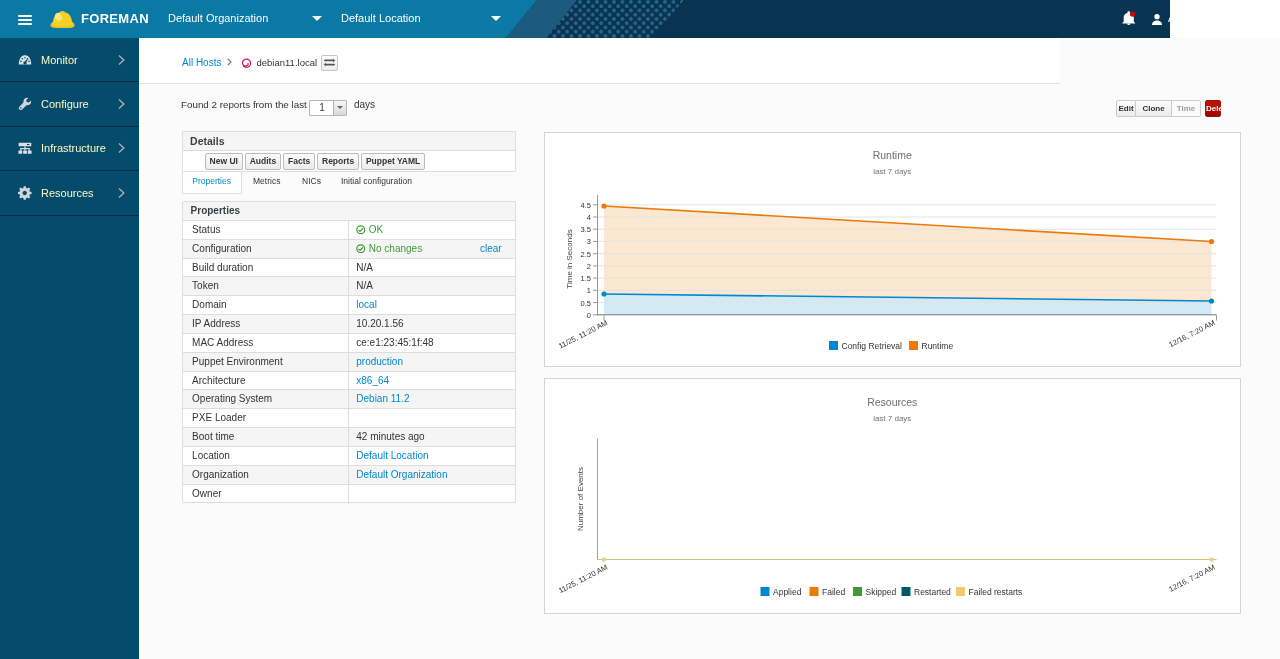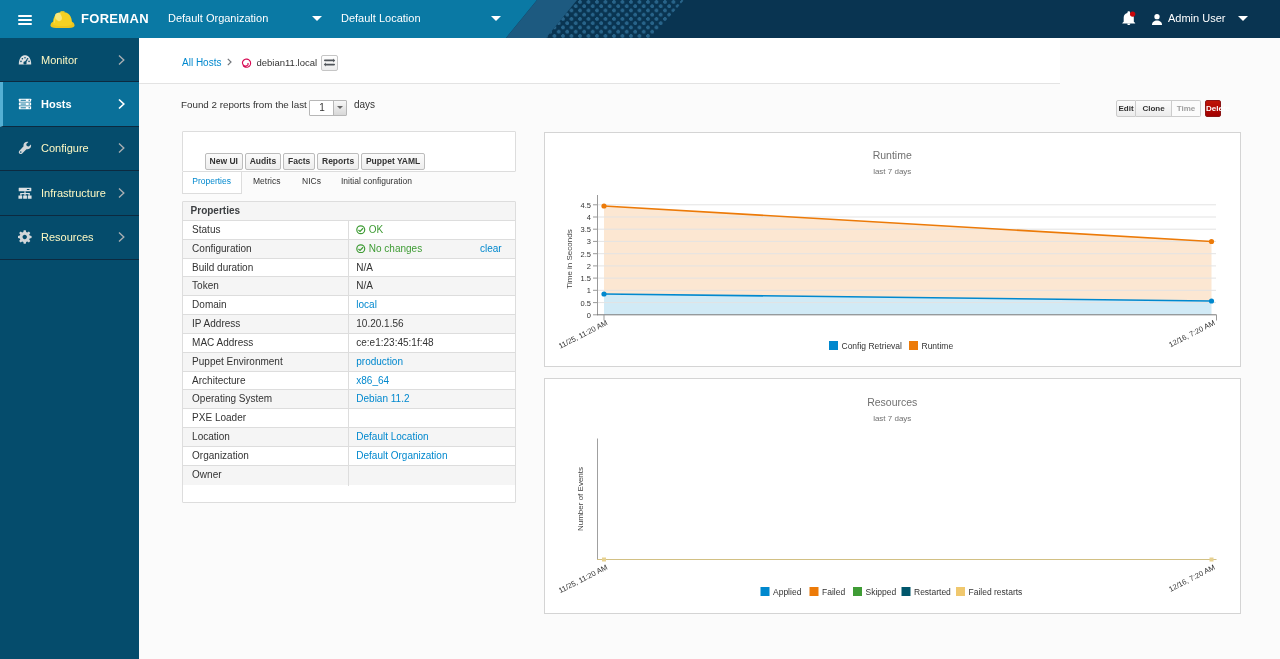--- a/index.html
+++ b/index.html
@@ -1,20 +1,20 @@
 <!DOCTYPE html>
 <html><head>
 <meta charset="utf-8">
 <style>
 * { margin:0; padding:0; box-sizing:border-box; }
 html,body { width:1280px; height:659px; overflow:hidden; font-family:"Liberation Sans", sans-serif; background:#fff; }
 #page { position:relative; width:1280px; height:659px; }
 
 
-#navbar { position:absolute; left:0; top:0; width:1280px; height:38px; background:#093451; overflow:hidden; z-index:5; }
+#navbar { position:absolute; left:0; top:0; width:1170px; height:38px; background:#093451; overflow:hidden; z-index:5; }
 #nv-teal { position:absolute; left:0; top:0; width:575px; height:38px;
   background:#0a79a4; clip-path:polygon(0 0, 537px 0, 506px 38px, 0 38px); }
 #nv-band { position:absolute; left:0; top:0; width:620px; height:38px;
   background:#1d5a80; clip-path:polygon(537px 0, 577px 0, 546px 38px, 506px 38px); }
 #nv-dots { position:absolute; left:0; top:0; width:700px; height:38px;
   background-image: radial-gradient(circle at 2px 2px, #28648a 1.6px, transparent 2.1px),
                     radial-gradient(circle at 2px 2px, #28648a 1.6px, transparent 2.1px);
   background-size: 8.5px 8.5px, 8.5px 8.5px;
   background-position: 0 0, 4.25px 4.25px;
   clip-path:polygon(577px 0, 684px 0, 651px 38px, 546px 38px); }
@@ -144,39 +144,20 @@
             <circle cx="12.6" cy="9.6" r="0.9"></circle>
           </g>
           <circle cx="8" cy="11.3" r="1.9" fill="#054c6c"></circle>
           <path d="M8 11.3 L10.6 7.2" stroke="#054c6c" stroke-width="1.4" fill="none"></path>
         </svg>
       <span class="sb-tx">Monitor</span>
       <svg class="sb-ch" width="7" height="11" viewBox="0 0 7 11">
           <path d="M1 1 L5.8 5.5 L1 10" stroke="#a8aeb2" stroke-width="1.4" fill="none"></path>
         </svg>
     </div>
-    <div class="sb-item active">
-      <svg class="sb-ic" viewBox="0 0 16 16">
-          <g fill="#fff">
-            <rect x="1" y="2" width="14" height="3.4" rx="0.5"></rect>
-            <rect x="1" y="6.3" width="14" height="3.4" rx="0.5"></rect>
-            <rect x="1" y="10.6" width="14" height="3.4" rx="0.5"></rect>
-            <rect x="3" y="3.2" width="6" height="1.1" fill="#0a7099"></rect>
-            <rect x="3" y="7.5" width="6" height="1.1" fill="#0b76a0"></rect>
-            <rect x="3" y="11.8" width="6" height="1.1" fill="#0a7099"></rect>
-            <circle cx="12.8" cy="3.7" r="0.8" fill="#0a7099"></circle>
-            <circle cx="12.8" cy="8" r="0.8" fill="#0a7099"></circle>
-            <circle cx="12.8" cy="12.3" r="0.8" fill="#0a7099"></circle>
-          </g>
-        </svg>
-      <span class="sb-tx">Hosts</span>
-      <svg class="sb-ch" width="7" height="11" viewBox="0 0 7 11">
-          <path d="M1 1 L5.8 5.5 L1 10" stroke="#fff" stroke-width="1.7" fill="none"></path>
-        </svg>
-    </div>
     <div class="sb-item">
       <svg class="sb-ic" viewBox="0 0 16 16">
           <path fill="#d2d6d9" d="M14.8 3.9l-2.5 2.5-2.3-.6-.6-2.3L11.9 1c-1.5-.5-3.2-.2-4.4 1-1.1 1.1-1.5 2.7-1.1 4.1L1.6 11c-.9.9-.9 2.3 0 3.2.9.9 2.3.9 3.2 0l4.8-4.8c1.4.4 3 0 4.1-1.1 1.2-1.2 1.5-2.9 1.1-4.4zM3.2 13.6c-.5 0-.9-.4-.9-.9s.4-.9.9-.9.9.4.9.9-.4.9-.9.9z"></path>
         </svg>
       <span class="sb-tx">Configure</span>
       <svg class="sb-ch" width="7" height="11" viewBox="0 0 7 11">
           <path d="M1 1 L5.8 5.5 L1 10" stroke="#a8aeb2" stroke-width="1.4" fill="none"></path>
         </svg>
     </div>
     <div class="sb-item">
@@ -236,20 +217,21 @@
         <span class="btn"></span>
       </span>
     <span class="abs" id="found-days">days</span>
 
     <span class="abtn" id="ab-edit">Edit</span>
     <span class="abtn" id="ab-clone">Clone</span>
     <span class="abtn" id="ab-build">Time</span>
     <span class="abtn" id="ab-del">Delete</span>
 
     <div class="panel" id="p-details">
+      <div class="ph">Details</div>
       <div id="btnrow">
         <span class="sbtn">New UI</span><span class="sbtn">Audits</span><span class="sbtn">Facts</span><span class="sbtn">Reports</span><span class="sbtn">Puppet YAML</span>
       </div>
     </div>
     <div class="abs" id="tab-active">Properties</div>
     <div class="tab" style="left:114px;">Metrics</div>
     <div class="tab" style="left:163px;">NICs</div>
     <div class="tab" style="left:202px;">Initial configuration</div>
 
     <div class="panel" id="p-props">
@@ -296,20 +278,24 @@
           <span class="k">Architecture</span>
           <span class="v"><a>x86_64</a></span>
         </div>
       <div class="prow">
           <span class="k">Operating System</span>
           <span class="v"><a>Debian 11.2</a></span>
         </div>
       <div class="prow">
           <span class="k">PXE Loader</span>
           <span class="v"></span>
+        </div>
+      <div class="prow">
+          <span class="k">Boot time</span>
+          <span class="v">42 minutes ago</span>
         </div>
       <div class="prow">
           <span class="k">Location</span>
           <span class="v"><a>Default Location</a></span>
         </div>
       <div class="prow">
           <span class="k">Organization</span>
           <span class="v"><a>Default Organization</a></span>
         </div>
       <div class="prow">

